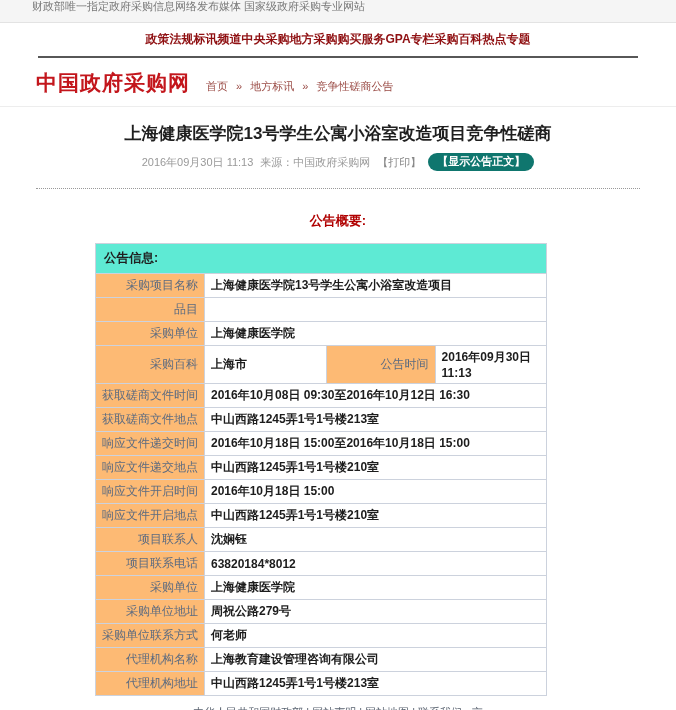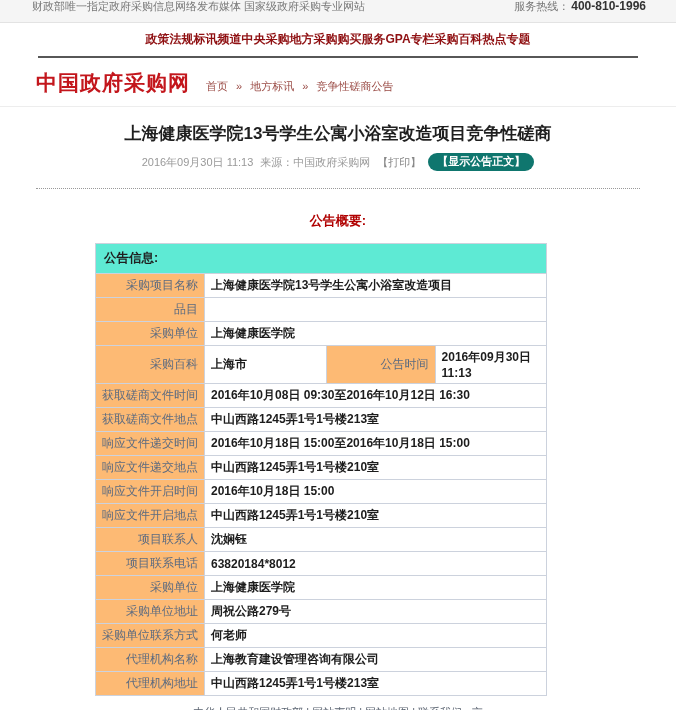--- a/index.html
+++ b/index.html
@@ -1,22 +1,22 @@
 <!DOCTYPE html>
 <html><head>
 <meta charset="utf-8">
 <style>
   * { margin:0; padding:0; box-sizing:border-box; }
   html,body { width:676px; height:710px; background:#fff; overflow:hidden; position:relative;
               font-family:"Liberation Sans","DejaVu Sans",sans-serif; }
 
   
   .topbar { height:23px; background:#f5f5f5; border-bottom:1px solid #e3e3e3;
-            display:flex; justify-content:space-between; align-items:center;
-            padding:0 30px 9px 32px; font-size:11px; color:#777; }
+            display:flex; align-items:center;
+            padding:0 30px 9px 32px; font-size:11px; color:#777;gap:16px; }
   .hotline b { color:#333; font-size:12px; margin-left:2px; }
 
   
   .navbar { margin-top:6px; padding:0 38px; }
   .nav-items { display:flex; justify-content:center; padding:2px 12px 8px;
                border-bottom:2px solid #575757; }
   .nav-link { font-size:12px; font-weight:bold; color:#8f1012; text-decoration:none; cursor:pointer; }
 
   
   .header-row { display:flex; align-items:flex-end; padding:11px 0 9px 36px;
@@ -46,21 +46,20 @@
 
   
   .footer-strip { position:absolute; left:0; right:0; bottom:0; height:5px; overflow:hidden;
                   text-align:center; font-size:11px; color:#5a6370; line-height:14px; }
 </style>
 </head>
 <body>
 
 <div class="topbar">
   <span>财政部唯一指定政府采购信息网络发布媒体 国家级政府采购专业网站</span>
-  <span class="hotline"><span>服务热线：</span><b>400-810-1996</b></span>
 </div>
 
 <div class="navbar">
   <div class="nav-items">
     <a class="nav-link">政策法规</a>
     <a class="nav-link">标讯频道</a>
     <a class="nav-link">中央采购</a>
     <a class="nav-link">地方采购</a>
     <a class="nav-link">购买服务</a>
     <a class="nav-link">GPA专栏</a>

